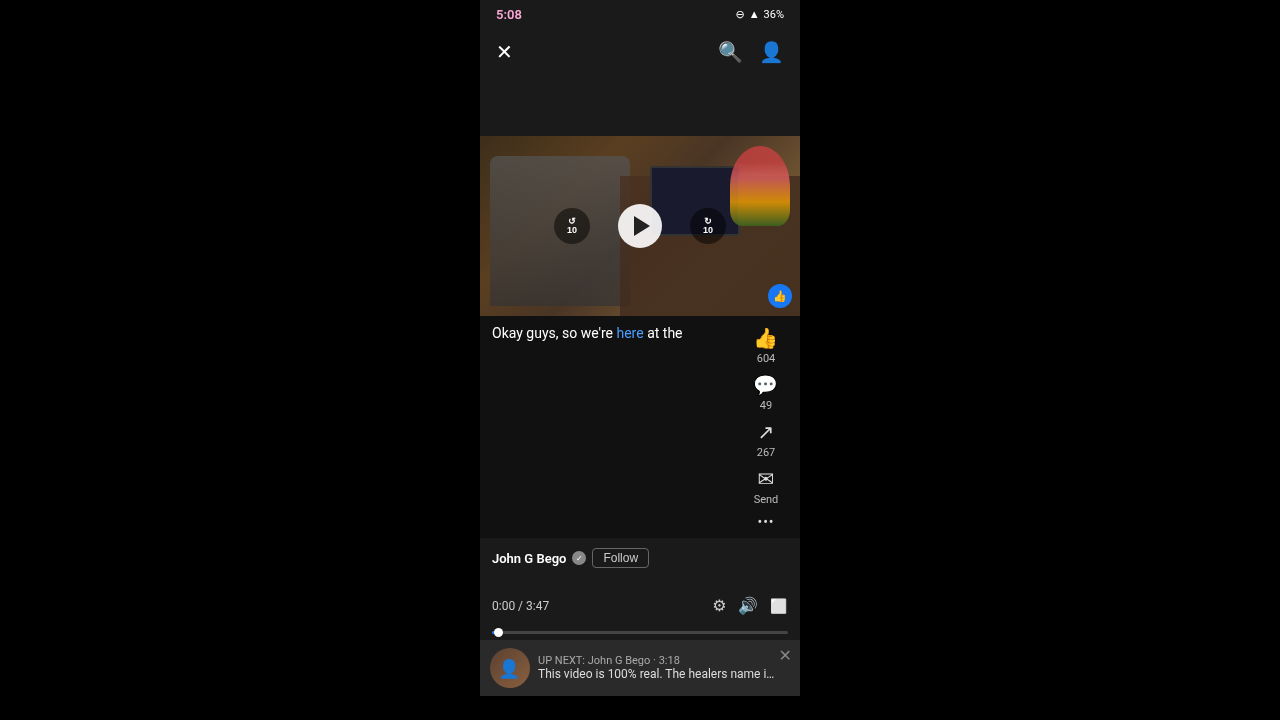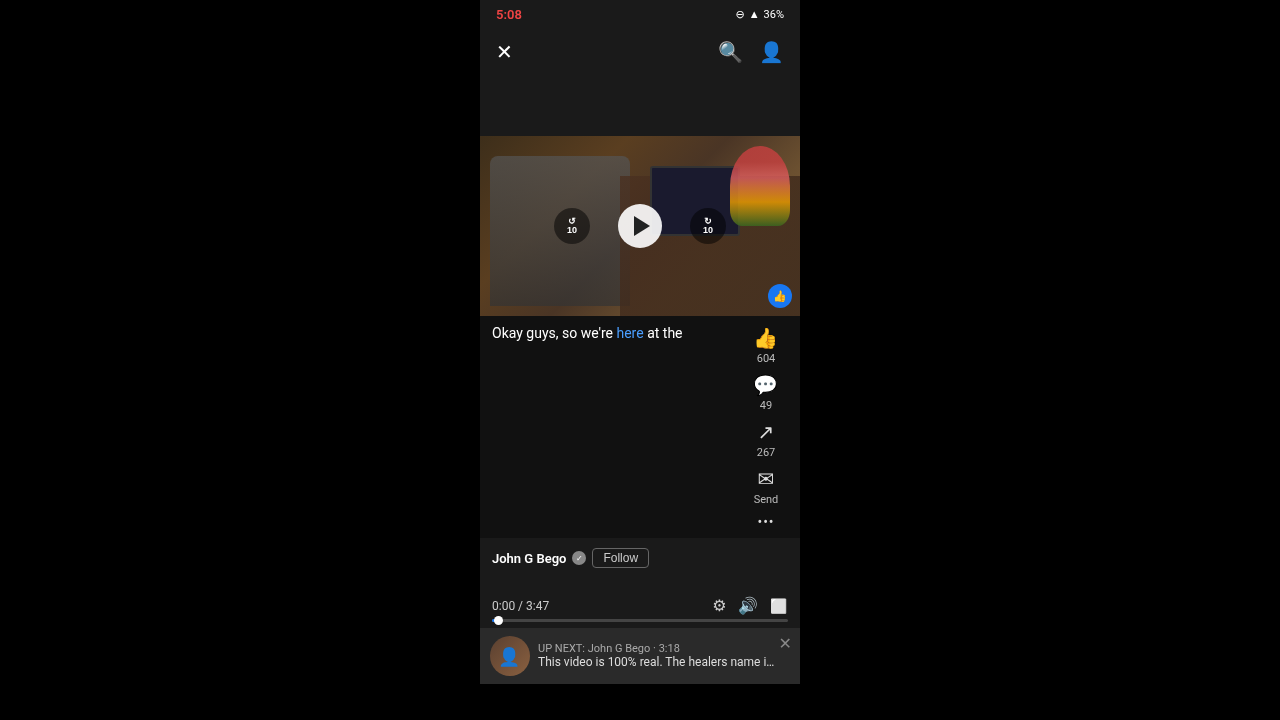--- a/index.html
+++ b/index.html
@@ -22,21 +22,21 @@
     
     .status-bar {
       background: #1a1a1a;
       display: flex;
       justify-content: space-between;
       align-items: center;
       padding: 4px 16px;
       height: 28px;
     }
     .status-time {
-      color: #ef4444;
+      color: #f9a8d4;
       font-size: 13px;
       font-weight: 600;
     }
     .status-icons {
       display: flex;
       align-items: center;
       gap: 4px;
       color: #fff;
       font-size: 11px;
     }
@@ -273,21 +273,21 @@
     }
     
     .progress-area {
       background: #1a1a1a;
       padding: 4px 12px 6px;
     }
     .progress-time {
       display: flex;
       justify-content: space-between;
       align-items: center;
-      margin-bottom: 4px;
+      margin-bottom: 16px;
     }
     .time-display {
       color: #ccc;
       font-size: 12px;
     }
     .progress-icons {
       display: flex;
       gap: 12px;
       align-items: center;
     }

